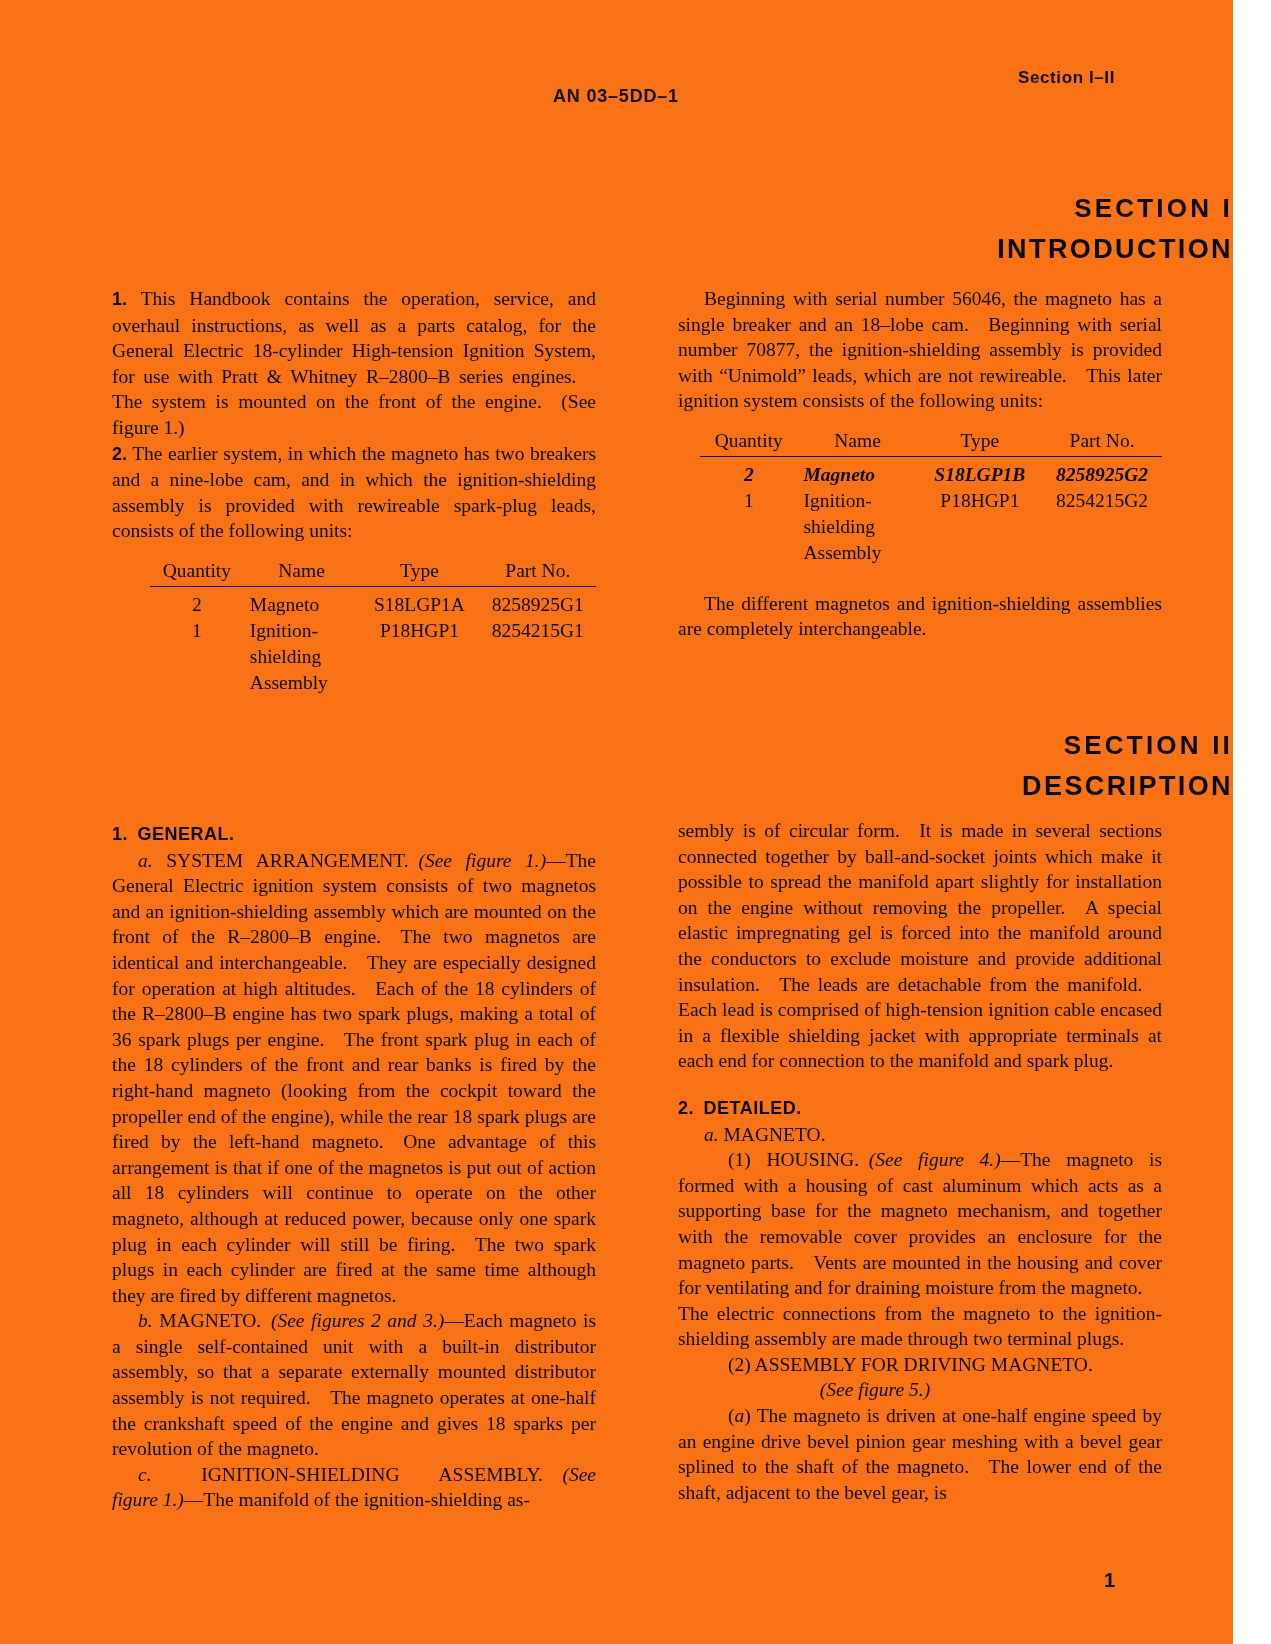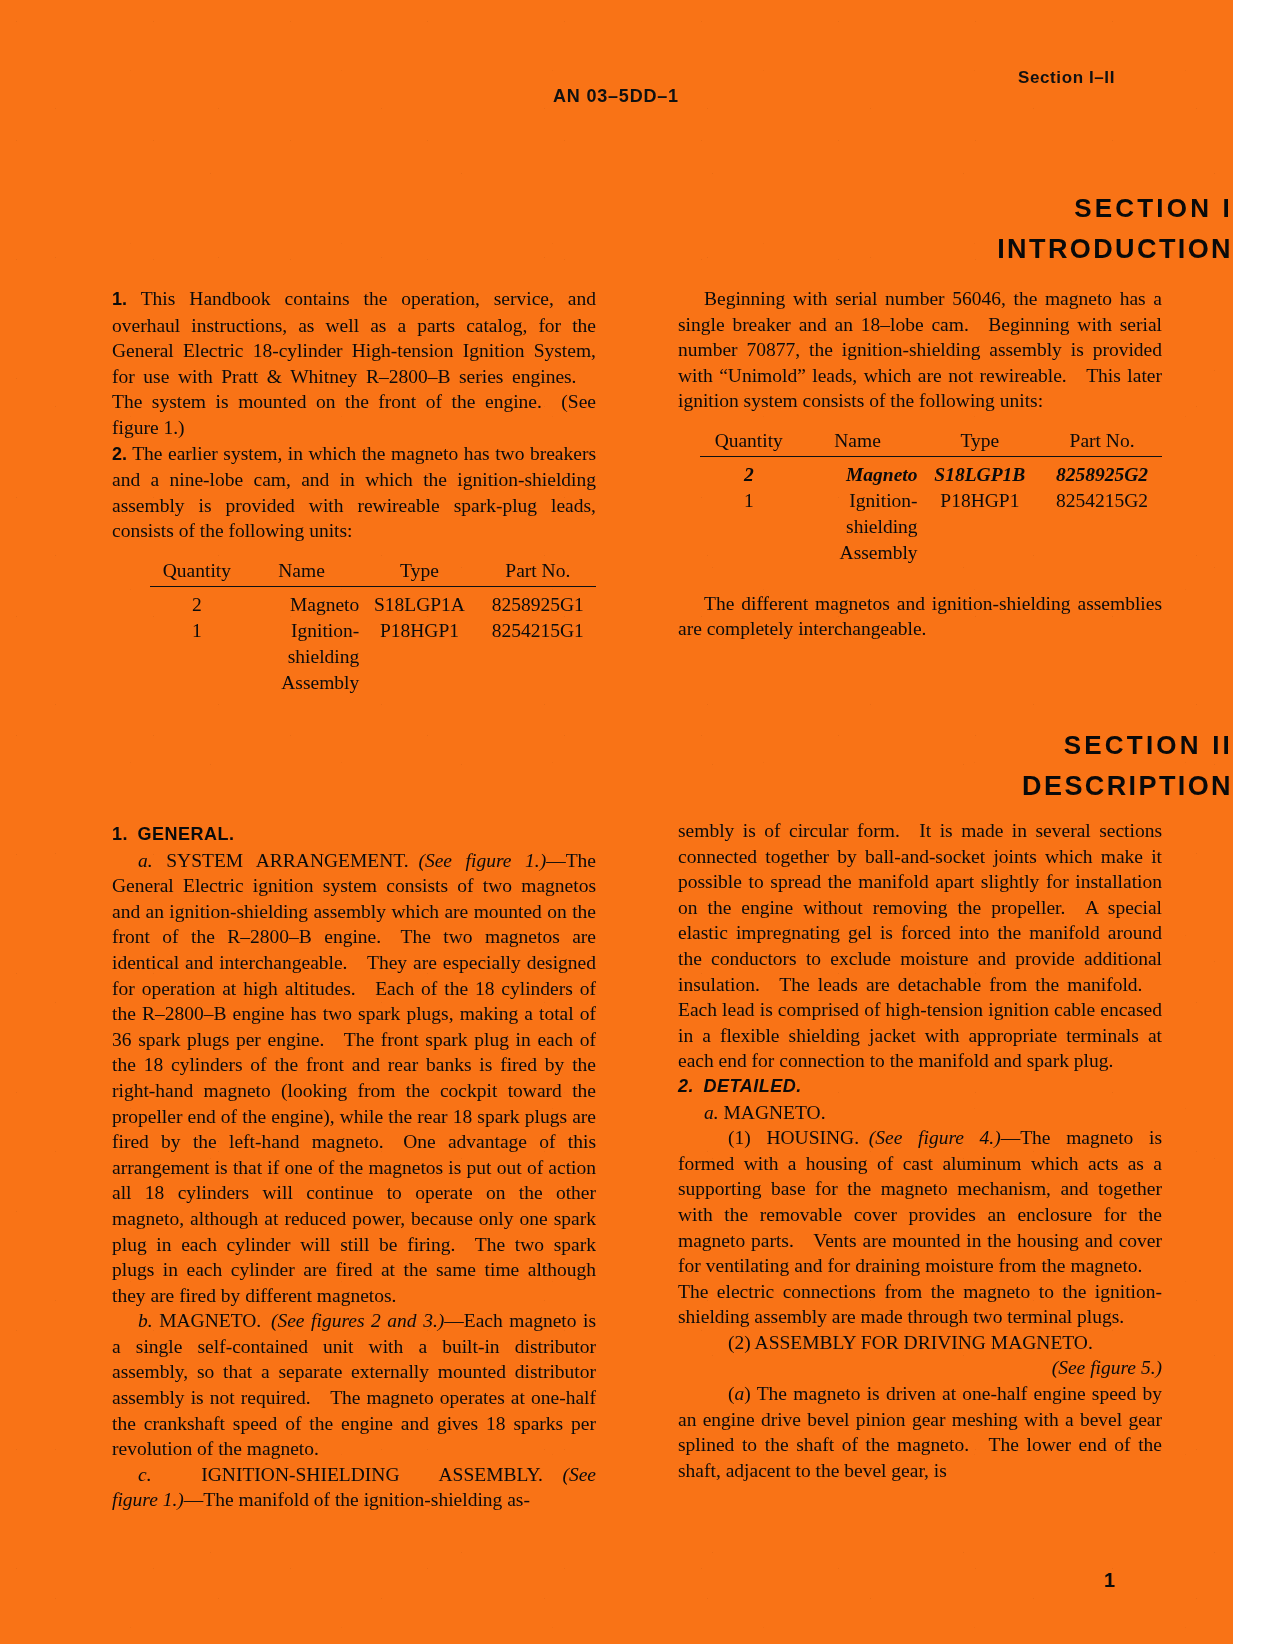--- a/index.html
+++ b/index.html
@@ -114,21 +114,21 @@
     line-height: 25px;
     white-space: nowrap;
   }
   .parts-table tr.first-data td { padding-top: 5px; }
   .tbl-left  { margin-left: 38px; }
   .tbl-right { margin-left: 22px; }
   .parts-table .c-qty  { width: 104px; }
   .parts-table .c-name { width: 122px; text-align: left; padding-left: 6px;}
   .parts-table .c-type { width: 132px; }
   .parts-table .c-part { width: 126px; }
-  .parts-table td.c-name { text-align: right; padding-left: 6px; }
+  .parts-table td.c-name { text-align: left; padding-left: 6px; }
   .parts-table th.c-name { text-align: center; padding-left: 0; }
   .row-italic td { font-style: italic; font-weight: bold; }
 
   .tbl-note { margin-top: 26px; }
 
   
   .folio {
     position: absolute;
     right: 118px;
     bottom: 52px;
@@ -262,26 +262,26 @@
     <p class="ind"><span class="it">a.</span> <span>SYSTEM ARRANGEMENT.</span> <span class="it">(See figure 1.)</span><span>—The General Electric ignition system consists of two magnetos and an ignition-shielding assembly which are mounted on the front of the R–2800–B engine. The two magnetos are identical and interchangeable. They are especially designed for operation at high altitudes. Each of the 18 cylinders of the R–2800–B engine has two spark plugs, making a total of 36 spark plugs per engine. The front spark plug in each of the 18 cylinders of the front and rear banks is fired by the right-hand magneto (looking from the cockpit toward the propeller end of the engine), while the rear 18 spark plugs are fired by the left-hand magneto. One advantage of this arrangement is that if one of the magnetos is put out of action all 18 cylinders will continue to operate on the other magneto, although at reduced power, because only one spark plug in each cylinder will still be firing. The two spark plugs in each cylinder are fired at the same time although they are fired by different magnetos.</span></p>
 
     <p class="ind"><span class="it">b.</span> <span>MAGNETO.</span> <span class="it">(See figures 2 and 3.)</span><span>—Each magneto is a single self-contained unit with a built-in distributor assembly, so that a separate externally mounted distributor assembly is not required. The magneto operates at one-half the crankshaft speed of the engine and gives 18 sparks per revolution of the magneto.</span></p>
 
     <p class="ind"><span class="it">c.</span> <span>IGNITION-SHIELDING  ASSEMBLY.</span>  <span class="it">(See figure 1.)</span><span>—The manifold of the ignition-shielding as-</span></p>
   </div>
 
   <div class="col col-right" id="sec2-right">
     <p class="noind">sembly is of circular form. It is made in several sections connected together by ball-and-socket joints which make it possible to spread the manifold apart slightly for installation on the engine without removing the propeller. A special elastic impregnating gel is forced into the manifold around the conductors to exclude moisture and provide additional insulation. The leads are detachable from the manifold. Each lead is comprised of high-tension ignition cable encased in a flexible shielding jacket with appropriate terminals at each end for connection to the manifold and spark plug.</p>
 
-    <p class="noind runhead" style="font-style:italic;">2. DETAILED.</p>
+    <p class="noind runhead" style="margin-top:22px;">2. DETAILED.</p>
 
     <p class="ind"><span class="it">a.</span> <span>MAGNETO.</span></p>
 
     <p class="ind" style="text-indent:50px;"><span>(1)</span> <span>HOUSING.</span> <span class="it">(See figure 4.)</span><span>—The magneto is formed with a housing of cast aluminum which acts as a supporting base for the magneto mechanism, and together with the removable cover provides an enclosure for the magneto parts. Vents are mounted in the housing and cover for ventilating and for draining moisture from the magneto. The electric connections from the magneto to the ignition-shielding assembly are made through two terminal plugs.</span></p>
 
     <p class="ind" style="text-indent:50px;"><span>(2)</span> <span>ASSEMBLY FOR DRIVING MAGNETO.</span></p>
-    <p class="noind" style="text-align:right; margin-left:-90px;"><span class="it">(See figure 5.)</span></p>
+    <p class="noind" style="text-align:center; margin-left:-90px;"><span class="it">(See figure 5.)</span></p>
 
     <p class="ind" style="text-indent:50px;"><span>(<span class="it" style="font-style:italic;">a</span>)</span> <span>The magneto is driven at one-half engine speed by an engine drive bevel pinion gear meshing with a bevel gear splined to the shaft of the magneto. The lower end of the shaft, adjacent to the bevel gear, is</span></p>
   </div>
 
   <div class="folio">1</div>
 </div>
 
 </body></html>

